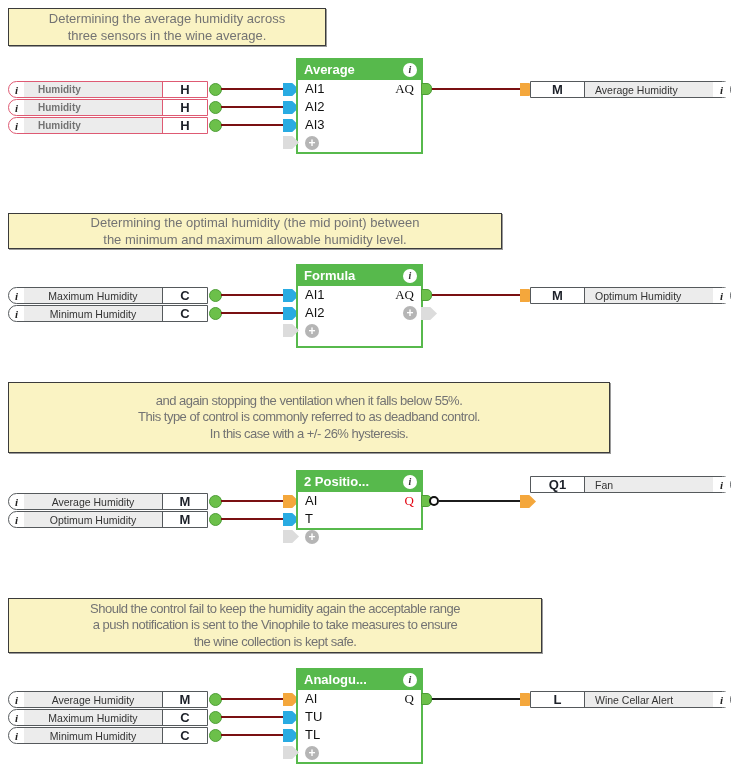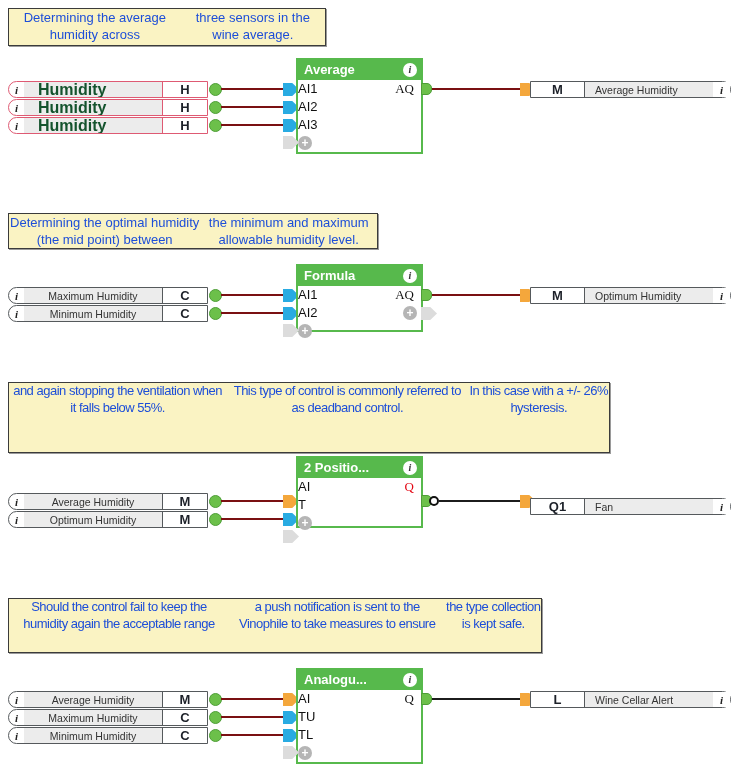--- a/index.html
+++ b/index.html
@@ -1,34 +1,34 @@
 <!DOCTYPE html>
 <html><head>
 <meta charset="utf-8">
 <style>
   html,body{margin:0;padding:0;background:#fff;}
   .stage{position:relative;width:739px;height:771px;background:#fff;
          font-family:"Liberation Sans",sans-serif;overflow:hidden;}
   
   .note{position:absolute;background:#FAF3C3;border:1px solid #3B3B3B;
-        box-shadow:1px 1px 0 #9a9a9a;box-sizing:border-box;color:#1d4ed8;
+        box-shadow:1px 1px 0 #9a9a9a;box-sizing:border-box;color:#737373;
         font-size:13px;line-height:17px;text-align:center;
-        display:flex;flex-direction:row;justify-content:center;}
+        display:flex;flex-direction:column;justify-content:center;}
   .note.cond{letter-spacing:-0.5px;line-height:16.5px;}
   
   .pill-in{position:absolute;left:8px;width:200px;height:17px;display:flex;
            background:#fff;border:1.5px solid #55595C;border-radius:9px 0 0 9px;
            box-sizing:border-box;align-items:stretch;}
   .pill-in.pink{border-color:#DE5A73;}
   .icap{width:15px;display:flex;align-items:center;justify-content:center;
         font-family:"Liberation Serif",serif;font-style:italic;font-weight:bold;
         font-size:11px;color:#222;}
   .plabel{flex:1;background:#ECECEC;display:flex;align-items:center;justify-content:center;
           font-size:10.5px;color:#333;white-space:nowrap;overflow:hidden;}
-  .plabel.big{font-size:16px;font-weight:bold;color:#14532d;
+  .plabel.big{font-size:10px;font-weight:bold;color:#737373;
               justify-content:flex-start;padding-left:14px;}
   .pcode{width:44px;background:#fff;border-left:1.5px solid #55595C;
          display:flex;align-items:center;justify-content:center;
          font-weight:bold;font-size:13px;color:#1d2129;}
   .pill-in.pink .pcode{border-left-color:#DE5A73;}
   
   .pill-out{position:absolute;left:530px;width:201px;height:17px;display:flex;
             background:#fff;border:1.5px solid #55595C;border-radius:0 9px 9px 0;
             box-sizing:border-box;align-items:stretch;}
   .ocode{width:53px;border-right:1.5px solid #55595C;display:flex;align-items:center;
@@ -40,21 +40,21 @@
          font-size:11px;color:#222;background:#fff;}
   
   .block{position:absolute;left:296px;width:127px;background:#fff;
          border:2px solid #57B94C;box-sizing:border-box;}
   .bheader{height:20px;background:#57B94C;color:#fff;font-weight:bold;font-size:13px;
            line-height:20px;padding-left:6px;position:relative;white-space:nowrap;overflow:hidden;}
   .binfo{position:absolute;right:4px;top:3px;width:14px;height:14px;border-radius:50%;
          background:#fff;color:#333;font-family:"Liberation Serif",serif;font-style:italic;
          font-weight:bold;font-size:10px;display:flex;align-items:center;justify-content:center;}
   .brow{height:18px;position:relative;font-size:13px;line-height:18px;color:#111;
-        box-sizing:border-box;}
+        padding-left:7px;box-sizing:border-box;}
   .bout{position:absolute;right:7px;top:0;font-family:Liberation Serif, serif;}
   .bout.red{color:#E30613;}
   .plusrow{display:flex;align-items:center;}
   .plus{width:14px;height:14px;border-radius:50%;background:#B5B5B5;color:#fff;
         font-weight:bold;font-size:12px;line-height:14px;text-align:center;flex:0 0 auto;}
   .plus.abs{position:absolute;right:4px;top:2px;}
   
   .dot{position:absolute;left:209px;width:13px;height:13px;border-radius:50%;
        background:#6CC04A;border:1px solid #4E9E37;box-sizing:border-box;}
   .wire{position:absolute;height:1.5px;background:#7A1012;}
@@ -122,21 +122,21 @@
   <div class="bump" style="top:83px"></div>
   <div class="wire" style="left:432px;top:88px;width:89px"></div>
   <div class="tab orange" style="left:520px;top:83px"></div>
 
   <div class="pill-out" style="top:81px">
     <span class="ocode">M</span>
     <span class="olabel">Average Humidity</span>
     <span class="oicap">i</span>
   </div>
 
-  <div class="note" style="left:8px;top:213px;width:370px;height:36px">
+  <div class="note" style="left:8px;top:213px;width:494px;height:36px">
     <div>Determining the optimal humidity (the mid point) between</div>
     <div>the minimum and maximum allowable humidity level.</div>
   </div>
 
   <div class="pill-in" style="top:287px">
     <span class="icap">i</span>
     <span class="plabel">Maximum Humidity</span>
     <span class="pcode">C</span>
   </div>
   <div class="pill-in" style="top:305px">
@@ -145,21 +145,21 @@
     <span class="pcode">C</span>
   </div>
 
   <div class="dot" style="top:289px"></div>
   <div class="dot" style="top:307px"></div>
   <div class="wire" style="left:221px;top:294px;width:63px"></div>
   <div class="wire" style="left:221px;top:312px;width:63px"></div>
   <div class="tab blue" style="left:283px;top:289px"></div>
   <div class="tab blue" style="left:283px;top:307px"></div>
 
-  <div class="block" style="top:264px;height:68px">
+  <div class="block" style="top:264px;height:84px">
     <div class="bheader">
       <span>Formula</span>
       <span class="binfo">i</span>
     </div>
     <div class="brow"><span>AI1</span>
       <span class="bout">AQ</span></div>
     <div class="brow"><span>AI2</span>
       <span class="plus abs">+</span></div>
     <div class="brow plusrow">
         <span class="plus">+</span>
@@ -194,48 +194,48 @@
     <span class="pcode">M</span>
   </div>
 
   <div class="dot" style="top:495px"></div>
   <div class="dot" style="top:513px"></div>
   <div class="wire" style="left:221px;top:500px;width:63px"></div>
   <div class="wire" style="left:221px;top:518px;width:63px"></div>
   <div class="tab orange" style="left:283px;top:495px"></div>
   <div class="tab blue" style="left:283px;top:513px"></div>
 
-  <div class="block" style="top:456px;height:72px">
+  <div class="block" style="top:470px;height:60px">
     <div class="bheader">
       <span>2 Positio...</span>
       <span class="binfo">i</span>
     </div>
     <div class="brow"><span>AI</span>
       <span class="bout red">Q</span></div>
     <div class="brow"><span>T</span></div>
     <div class="brow plusrow">
         <span class="plus">+</span>
       </div>
   </div>
   <div class="tab gray" style="left:283px;top:530px"></div>
   <div class="bump" style="top:495px"></div>
   <div class="ring" style="top:496px"></div>
   <div class="wire black" style="left:439px;top:500px;width:82px"></div>
   <div class="tab orange" style="left:520px;top:495px"></div>
 
-  <div class="pill-out" style="top:498px">
+  <div class="pill-out" style="top:476px">
     <span class="ocode">Q1</span>
     <span class="olabel">Fan</span>
     <span class="oicap">i</span>
   </div>
 
   <div class="note cond" style="left:8px;top:598px;width:534px;height:55px">
     <div>Should the control fail to keep the humidity again the acceptable range</div>
     <div>a push notification is sent to the Vinophile to take measures to ensure</div>
-    <div>the type collection is kept safe.</div>
+    <div>the wine collection is kept safe.</div>
   </div>
 
   <div class="pill-in" style="top:691px">
     <span class="icap">i</span>
     <span class="plabel">Average Humidity</span>
     <span class="pcode">M</span>
   </div>
   <div class="pill-in" style="top:709px">
     <span class="icap">i</span>
     <span class="plabel">Maximum Humidity</span>

